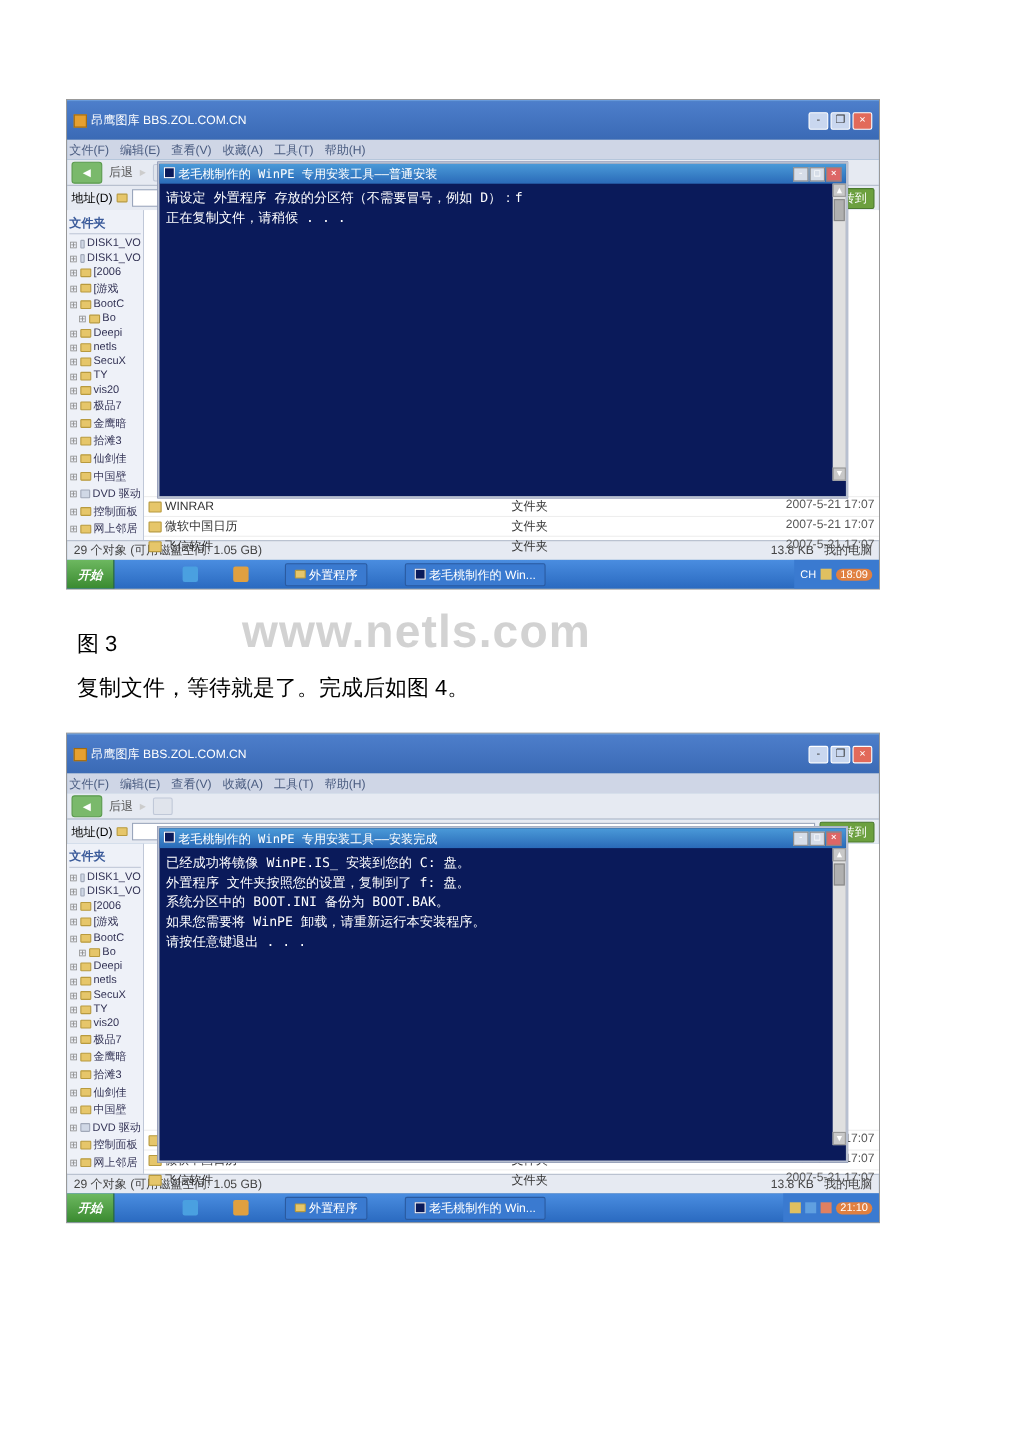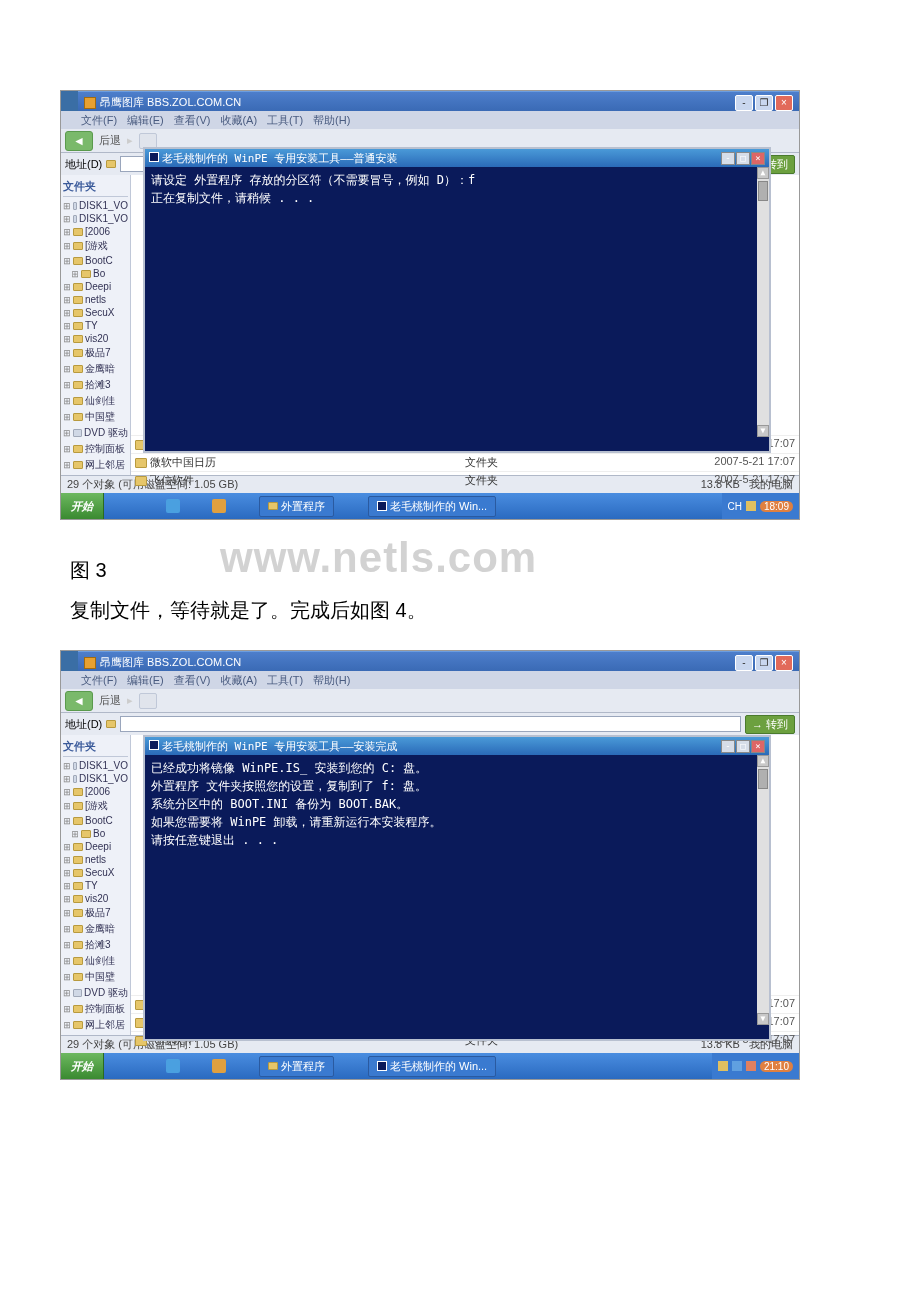--- a/index.html
+++ b/index.html
@@ -1,25 +1,25 @@
 <!DOCTYPE html>
 <html><head>
 <meta charset="utf-8">
 <style>
   * { margin: 0; padding: 0; box-sizing: border-box; }
   body { width: 920px; height: 1302px; background: #fff; font-family: "Microsoft YaHei", SimSun, Arial, sans-serif; font-size: 14px; position: relative; }
   .page { padding: 0 20px; }
   .screenshot-wrap { border: 1px solid #999; margin: 60px 100px 10px 40px; background: #fff; }
   .winxp { position: relative; background: #3a6ea5; }
-  .browser-titlebar { height: 20px; background: linear-gradient(#4d7ecb,#3a6ab5); color: #fff; font-size: 11px; padding: 3px 6px; display: flex; align-items: flex-start; justify-content: space-between; border-top: 1px solid #6b9de0; margin-left: 17px; }
+  .browser-titlebar { height: 36px; background: linear-gradient(#4d7ecb,#3a6ab5); color: #fff; font-size: 11px; padding: 3px 6px; display: flex; align-items: center; justify-content: space-between; border-top: 1px solid #6b9de0; }
   .browser-titlebar .left { display: flex; align-items: center; gap: 4px; }
   .browser-titlebar .ctrls { display: flex; gap: 2px; }
   .tb-btn { width: 18px; height: 16px; background: #c9d7ef; border: 1px solid #fff; border-radius: 2px; font-size: 10px; line-height: 14px; text-align: center; color: #333; }
   .tb-btn.close { background: #e26a5a; color: #fff; }
-  .menubar { height: 18px; background: #cfd6e6; font-size: 11px; color: #4a5c80; padding: 2px 20px; display: flex; gap: 10px; }
+  .menubar { height: 18px; background: #cfd6e6; font-size: 11px; color: #4a5c80; padding: 2px 2px; display: flex; gap: 10px; }
   .toolbar { height: 24px; background: #e6eaf2; border-bottom: 1px solid #b0b8c8; display: flex; align-items: center; gap: 6px; padding: 0 4px; font-size: 11px; color: #555; }
   .tool-back { width: 28px; height: 20px; background: #7ab96b; border-radius: 3px; display: flex; align-items: center; justify-content: center; color: #fff; border: 1px solid #5a9a4d; font-size: 12px; }
   .addrbar { height: 22px; background: #e6eaf2; display: flex; align-items: center; font-size: 11px; padding: 0 4px; gap: 4px; }
   .addrbar input { flex: 1; height: 16px; border: 1px solid #9aa6bc; background: #fff; font-size: 11px; padding: 0 2px; }
   .go-btn { background: #6ca03f; color: #fff; border-radius: 2px; padding: 1px 6px; font-size: 11px; border: 1px solid #4a7a2d; }
   .explorer-body { display: flex; background: #fff; height: 300px; }
   .side { width: 70px; background: #eef1f8; border-right: 1px solid #c0c8d8; font-size: 11px; color: #335; padding: 4px 2px; overflow: hidden; }
   .side .hdr { font-weight: bold; color: #3a5a9a; border-bottom: 1px solid #c0c8d8; margin-bottom: 2px; padding-bottom: 2px; }
   .tree-item { display: flex; align-items: center; gap: 2px; font-size: 10px; color: #335; padding: 1px 0; white-space: nowrap; }
   .tree-ic { width: 10px; height: 8px; background: #e6c66a; border: 1px solid #b89a3e; border-radius: 1px; }

